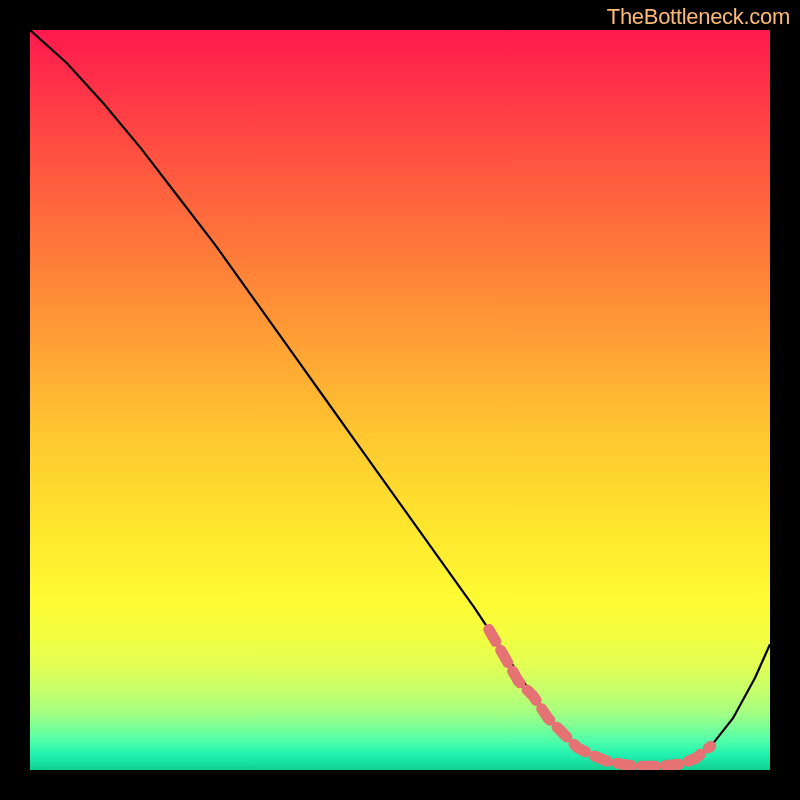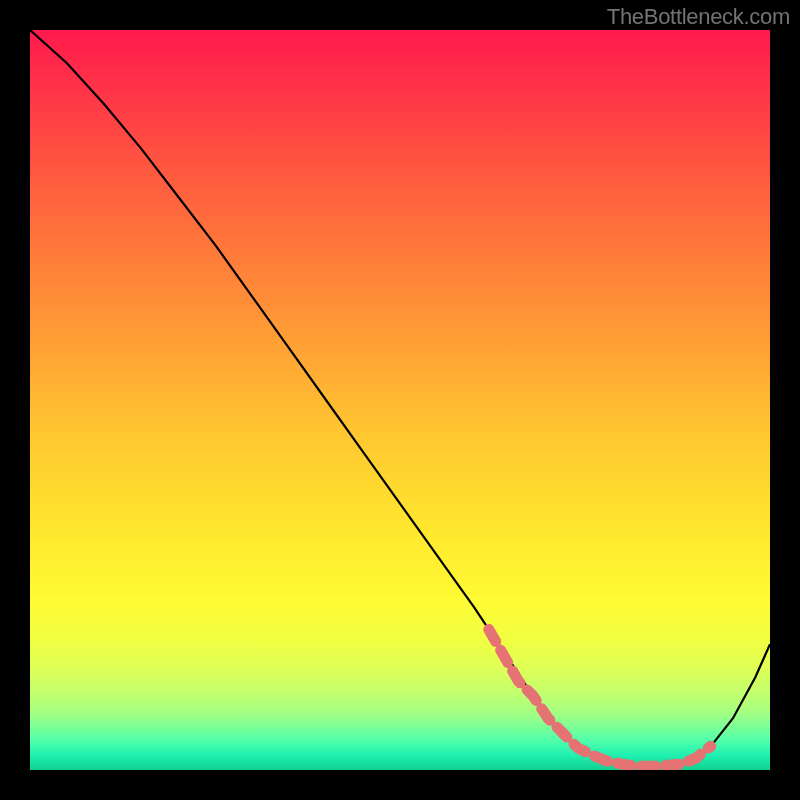--- a/index.html
+++ b/index.html
@@ -8,21 +8,21 @@
     height: 800px;
     background: #000;
     position: relative;
     font-family: Arial, sans-serif;
     overflow: hidden;
   }
   .watermark {
     position: absolute;
     top: 4px;
     right: 10px;
-    color: #737373;
+    color: #fdba74;
     font-size: 22px;
     font-weight: normal;
     z-index: 10;
     letter-spacing: -0.3px;
   }
   .plot-area {
     position: absolute;
     left: 30px;
     top: 30px;
     width: 740px;

